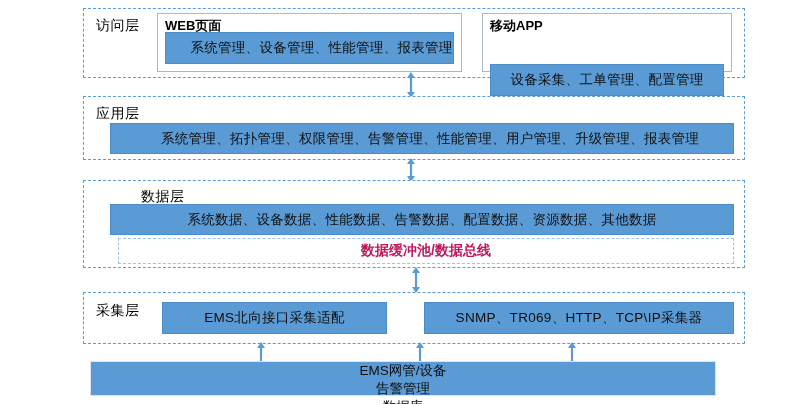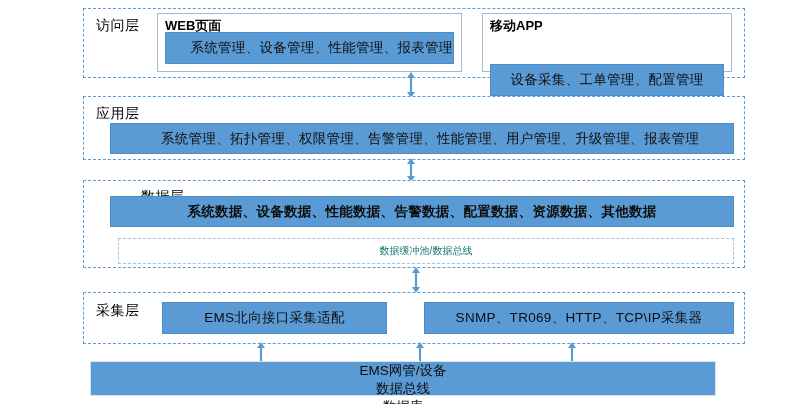--- a/index.html
+++ b/index.html
@@ -72,23 +72,24 @@
 
   
   .dashbox {
     position: absolute;
     background: #ffffff;
     border: 1.3px dashed #9dc3e6;
     box-sizing: border-box;
     display: flex;
     align-items: center;
     justify-content: center;
-    font-size: 10px;
-    color: #0f766e;
+    font-size: 14px;
+    color: #be185d;
     white-space: nowrap;
+    font-weight: bold;
   }
 
   
   #bottom-bar {
     position: absolute;
     background: #5b9bd5;
     border: 1px solid #d9e4f0;
     box-sizing: border-box;
     display: flex;
     align-items: center;
@@ -136,21 +137,21 @@
   <div class="bluebar" style="left:110px; top:123px; width:624px; height:31px;padding-left:16px;">系统管理、拓扑管理、权限管理、告警管理、性能管理、用户管理、升级管理、报表管理</div>
 
   <svg class="connector" style="left:403px; top:158px;" width="16" height="24" viewBox="0 0 16 24">
     <line x1="8" y1="3" x2="8" y2="21" stroke="#5b9bd5" stroke-width="2.2"></line>
     <polygon points="8,0 4,6 12,6" fill="#5b9bd5"></polygon>
     <polygon points="8,24 4,18 12,18" fill="#5b9bd5"></polygon>
   </svg>
 
   <div class="layer-box" style="left:83px; top:180px; width:662px; height:88px;"></div>
   <div class="layer-label" style="left:96px; top:187px;margin-left:45px;">数据层</div>
-  <div class="bluebar" style="left:110px; top:196px; width:624px; height:31px;font-weight:bold;">系统数据、设备数据、性能数据、告警数据、配置数据、资源数据、其他数据</div>
+  <div class="bluebar" style="left:110px; top:204px; width:624px; height:31px;">系统数据、设备数据、性能数据、告警数据、配置数据、资源数据、其他数据</div>
   <div class="dashbox" style="left:118px; top:238px; width:616px; height:26px;">数据缓冲池/数据总线</div>
 
   <svg class="connector" style="left:408px; top:267px;" width="16" height="26" viewBox="0 0 16 26">
     <line x1="8" y1="3" x2="8" y2="23" stroke="#5b9bd5" stroke-width="2.2"></line>
     <polygon points="8,0 4,6 12,6" fill="#5b9bd5"></polygon>
     <polygon points="8,26 4,20 12,20" fill="#5b9bd5"></polygon>
   </svg>
 
   <div class="layer-box" style="left:83px; top:292px; width:662px; height:52px;"></div>
   <div class="layer-label" style="left:96px; top:301px;">采集层</div>
@@ -168,17 +169,17 @@
     <polygon points="8,26 4,20 12,20" fill="#5b9bd5"></polygon>
   </svg>
   <svg class="connector" style="left:564px; top:342px;" width="16" height="26" viewBox="0 0 16 26">
     <line x1="8" y1="3" x2="8" y2="23" stroke="#5b9bd5" stroke-width="2.2"></line>
     <polygon points="8,0 4,6 12,6" fill="#5b9bd5"></polygon>
     <polygon points="8,26 4,20 12,20" fill="#5b9bd5"></polygon>
   </svg>
 
   <div id="bottom-bar" style="left:90px; top:361px; width:626px; height:35px;flex-direction:column;">
     <div class="bottom-cell">EMS网管/设备</div>
-    <div class="bottom-cell">数据总线</div>
+    <div class="bottom-cell">告警管理</div>
     <div class="bottom-cell">数据库</div>
   </div>
 
 </div>
 
 </body></html>

